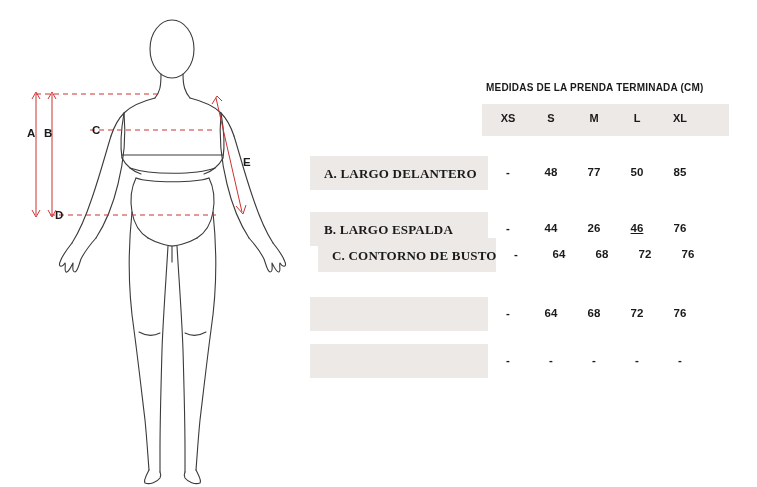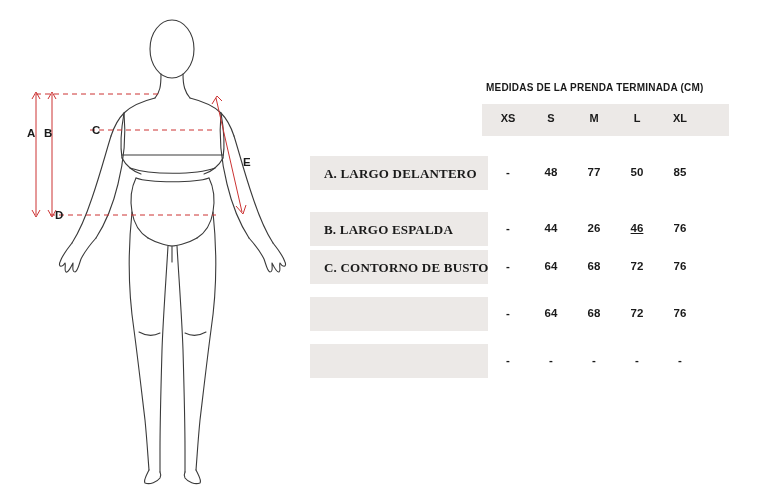--- a/index.html
+++ b/index.html
@@ -233,21 +233,21 @@
     <div class="row" style="top:130px;">
       <div class="row-label-bg"></div>
       <div class="row-label">B.  LARGO ESPALDA</div>
       <div class="cell" style="left:180px;">-</div>
       <div class="cell" style="left:223px;">44</div>
       <div class="cell" style="left:266px;">26</div>
       <div class="cell" style="left:309px;text-decoration:underline;">46</div>
       <div class="cell" style="left:352px;">76</div>
     </div>
 
-    <div class="row" style="top:168px;">
+    <div class="row" style="top:156px;margin-left:8px;">
       <div class="row-label-bg"></div>
       <div class="row-label">C.  CONTORNO DE BUSTO</div>
       <div class="cell" style="left:180px;">-</div>
       <div class="cell" style="left:223px;">64</div>
       <div class="cell" style="left:266px;">68</div>
       <div class="cell" style="left:309px;">72</div>
       <div class="cell" style="left:352px;">76</div>
     </div>
 
     <div class="row" style="top:215px;">

